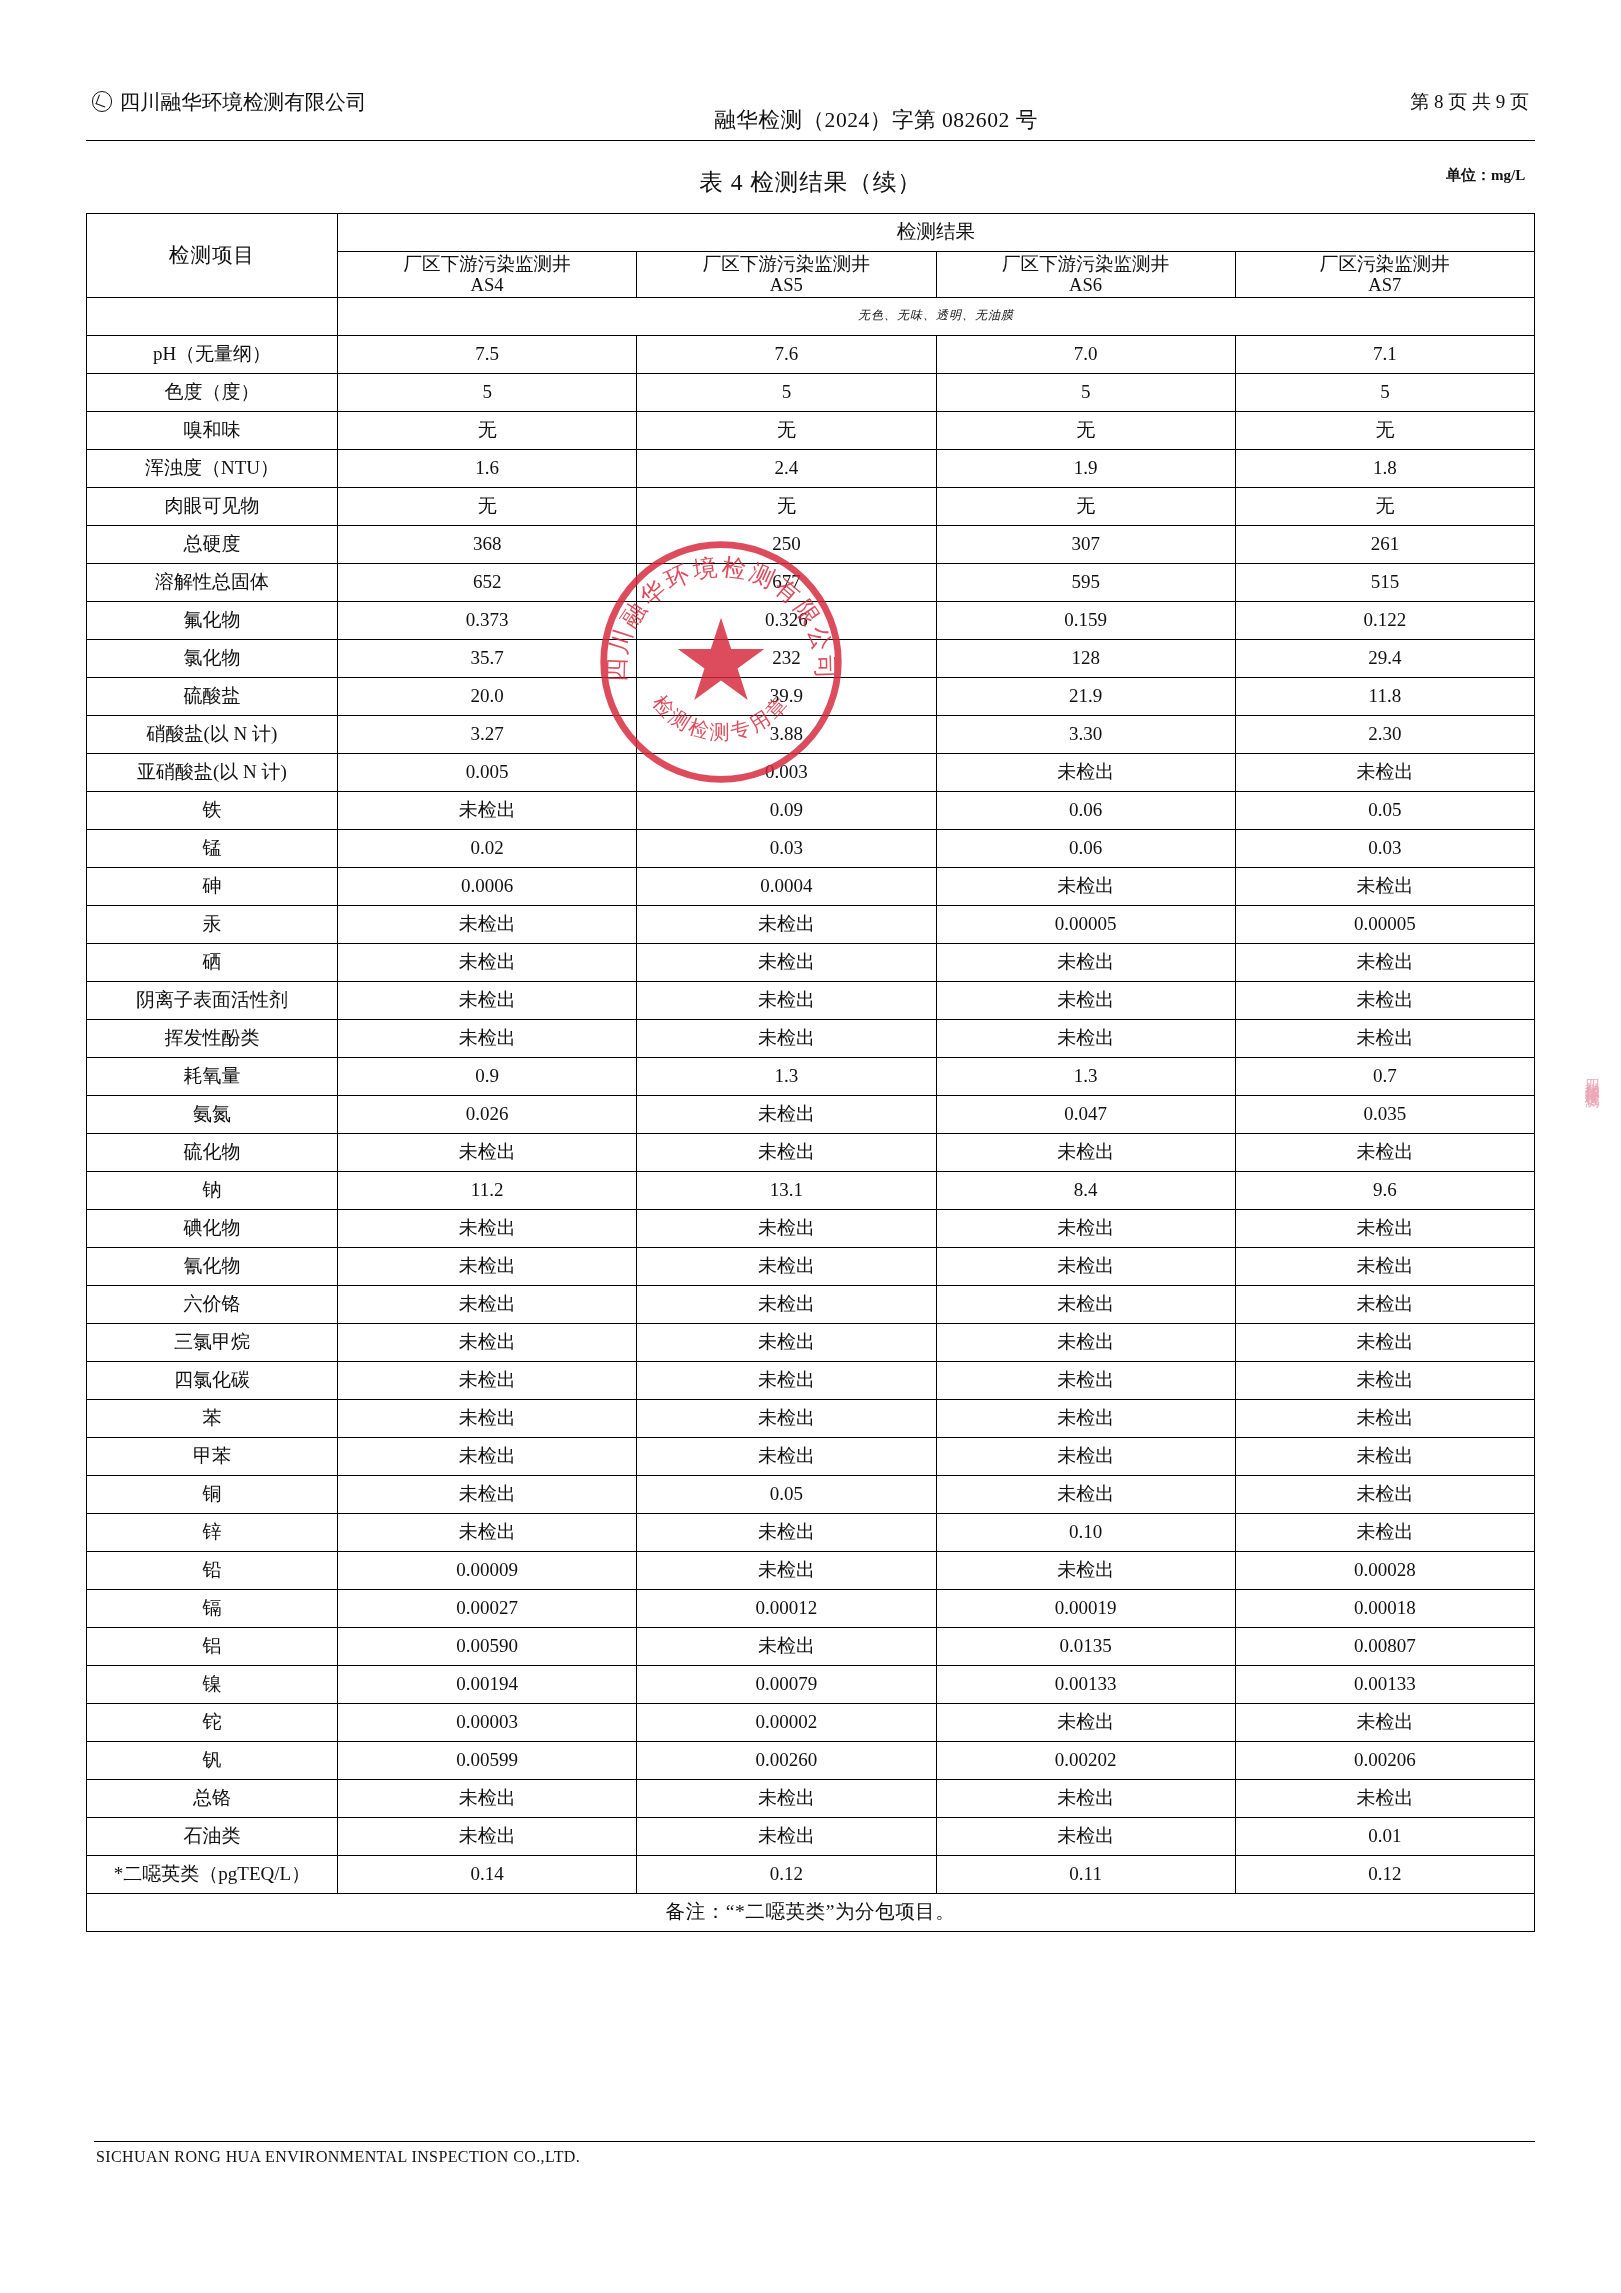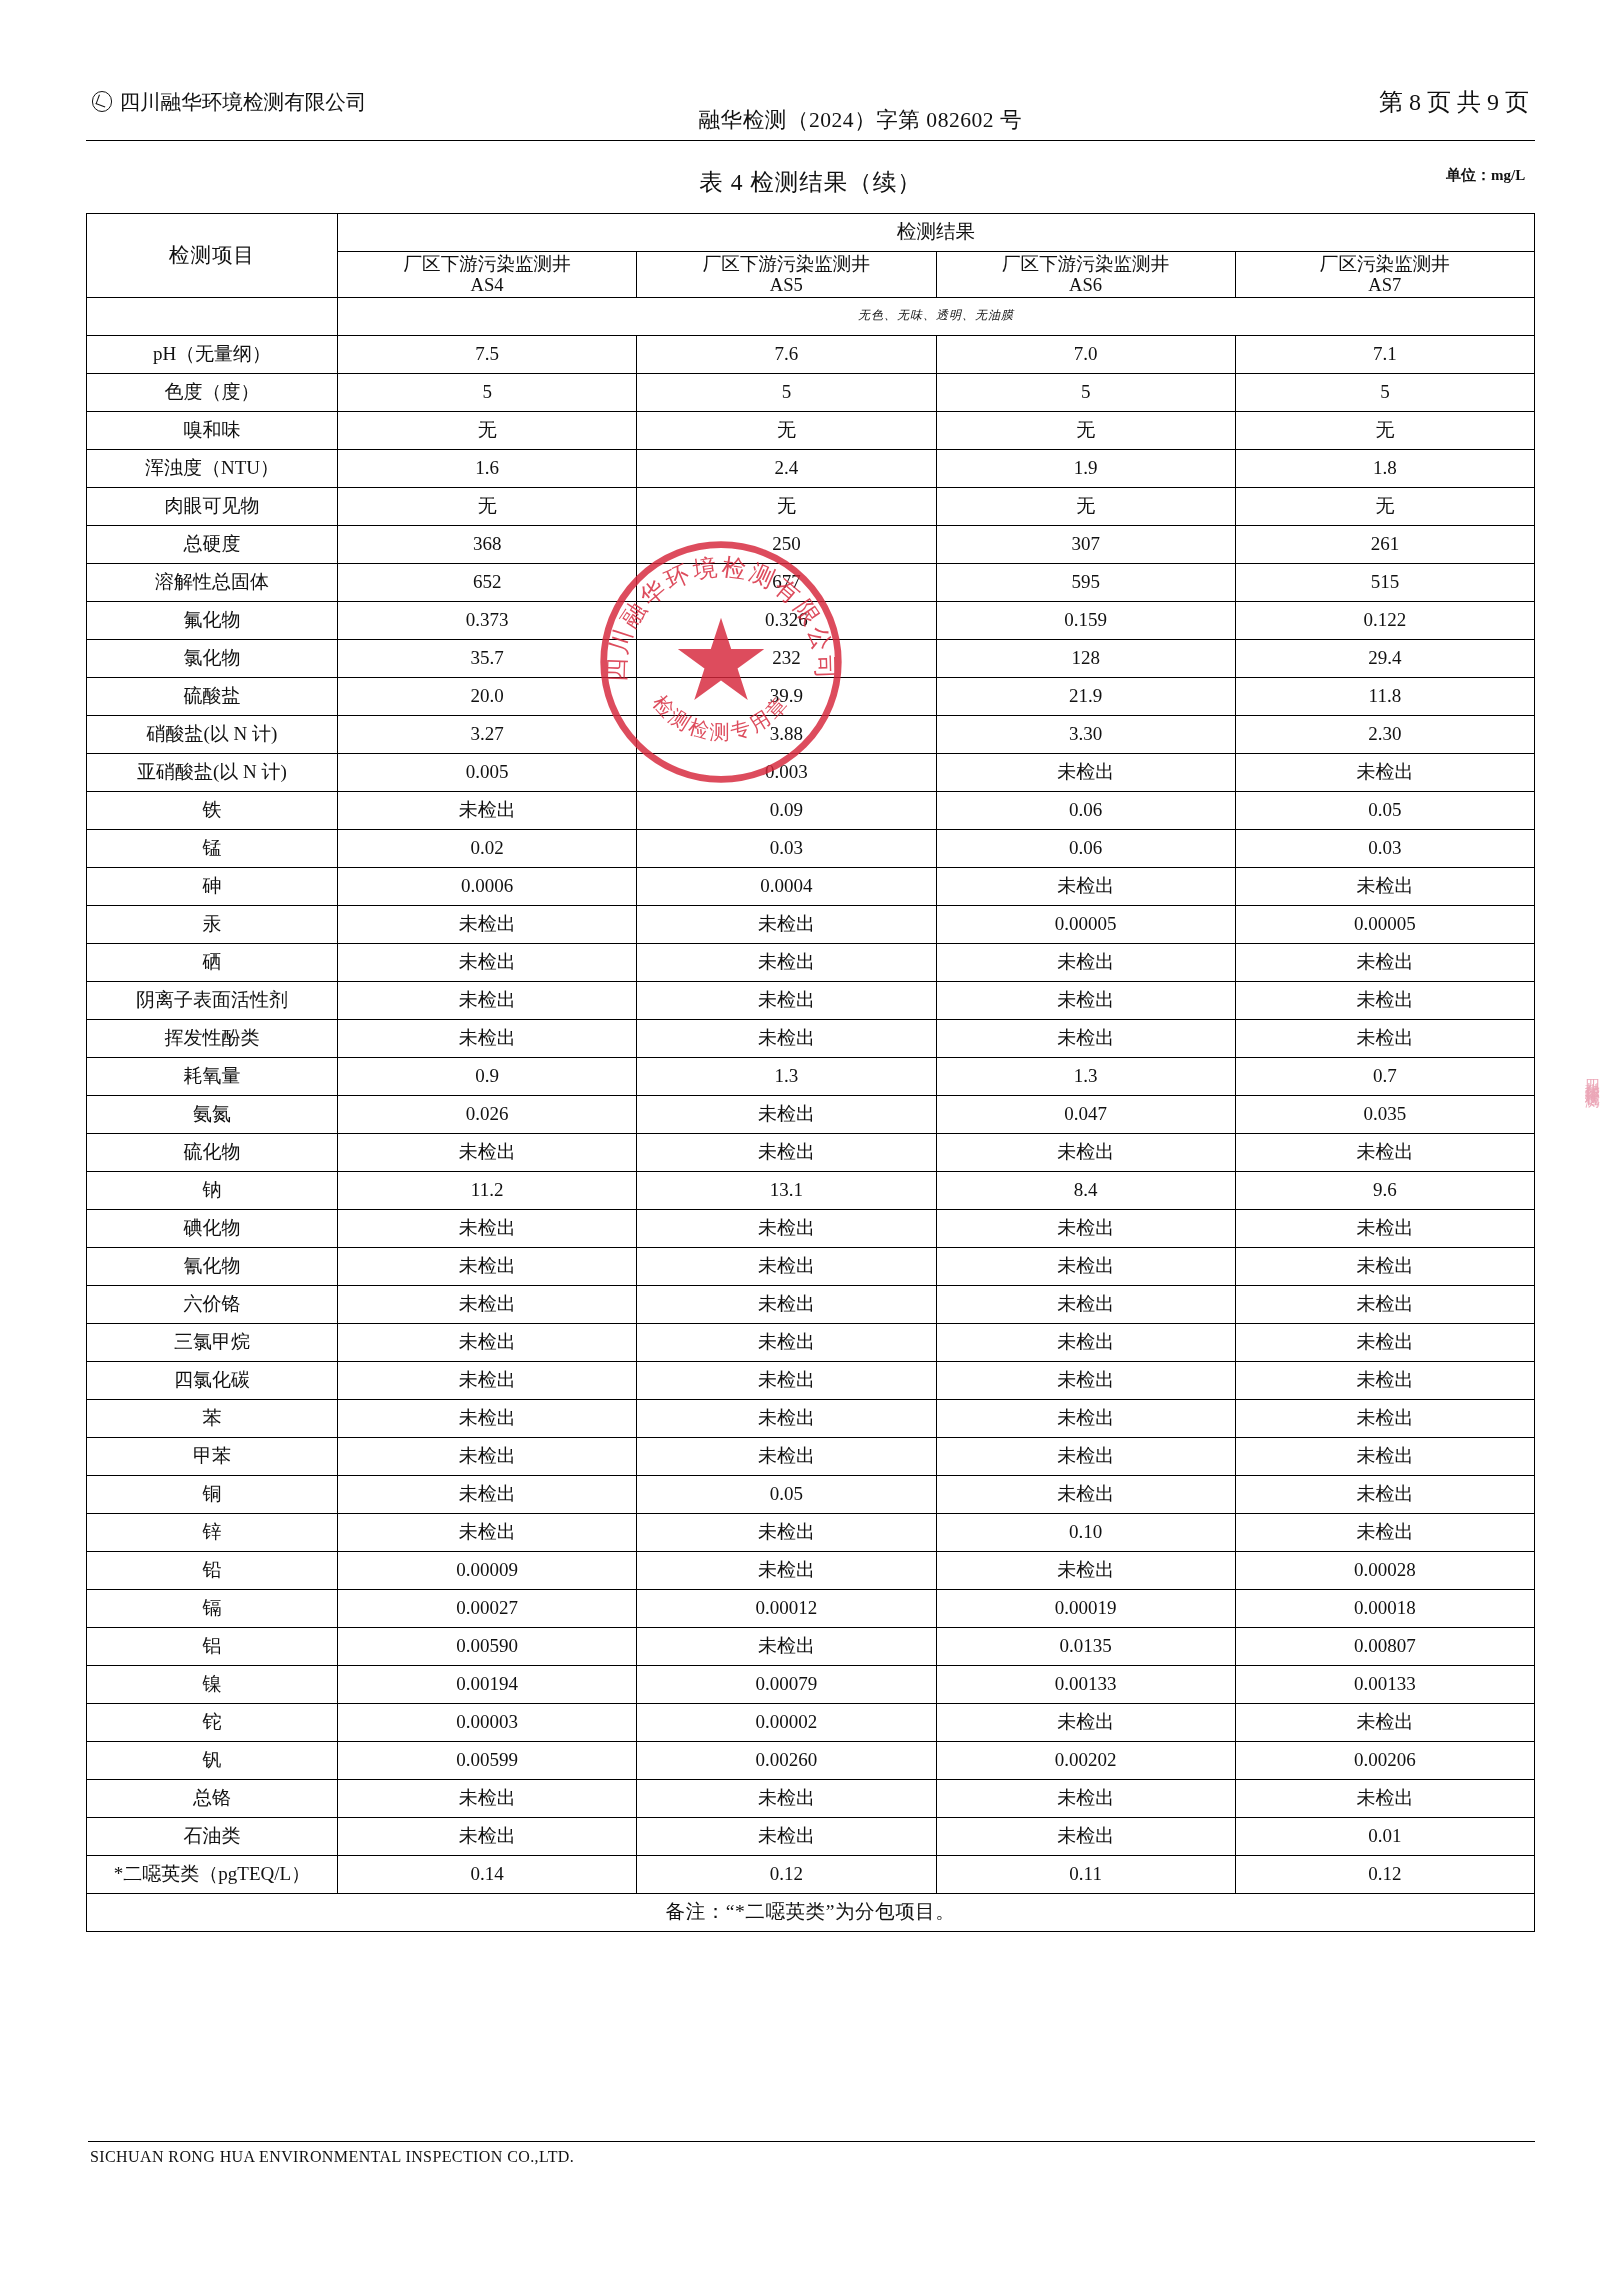--- a/index.html
+++ b/index.html
@@ -56,21 +56,21 @@
     border-bottom: 1.4px solid #111;
     transform: rotate(20deg);
   }
   .header-center {
     font-size: 21.6px;
     letter-spacing: 0.5px;
     white-space: nowrap;
     margin-top: 36px;
   }
   .header-right {
-    font-size: 24px;
+    font-size: 19px;
     white-space: nowrap;
     margin-left: 25px;
   }
 
   
   .title-row {
     position: relative;
     margin-top: 25.5px;
     height: 33px;
   }
@@ -117,21 +117,21 @@
     text-align: left;
     padding-left: 13.7px;
     font-size: 19.6px;
     letter-spacing: 0.5px;
     height: 37px;
   }
 
   
   .footer {
     position: absolute;
-    left: 88px;
+    left: 94px;
     right: 86px;
     bottom: 116px;
   }
   .footer-rule {
     border-top: 1.4px solid #000;
     margin-bottom: 5.9px;
   }
   .footer-text {
     font-size: 16px;
     letter-spacing: 0.4px;

